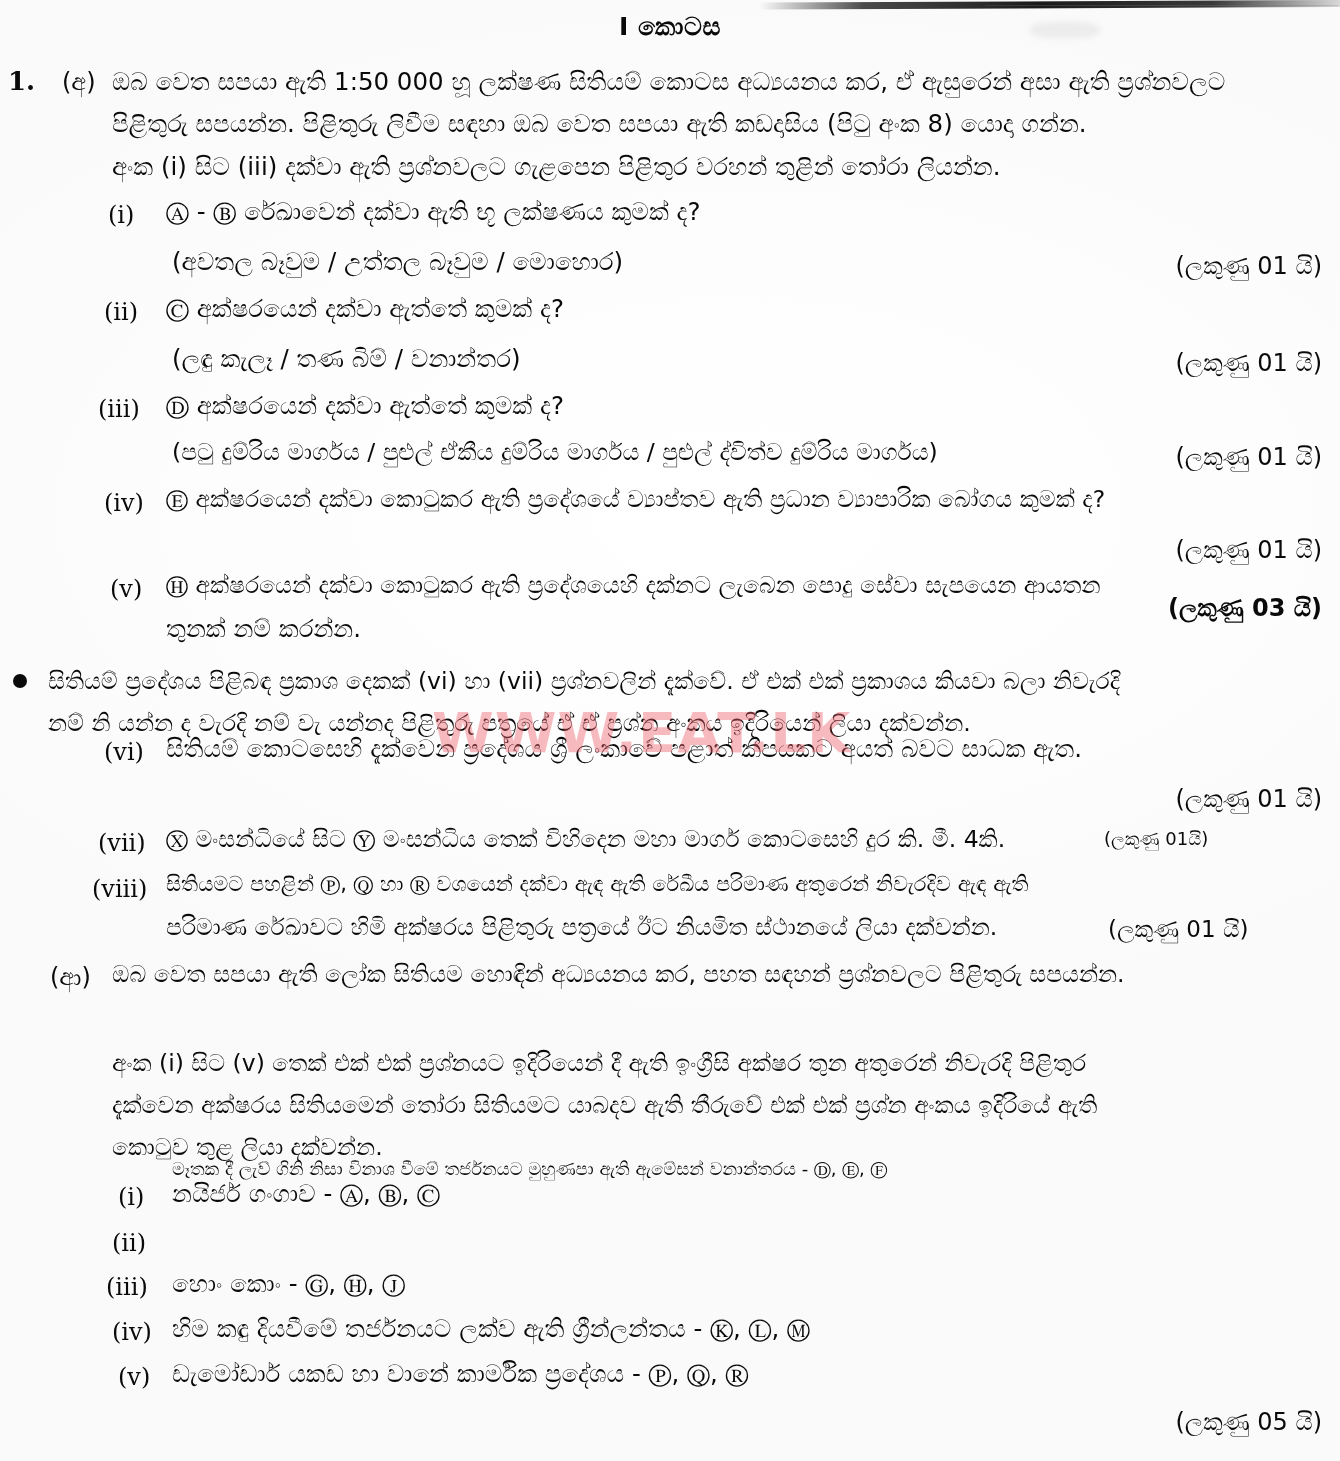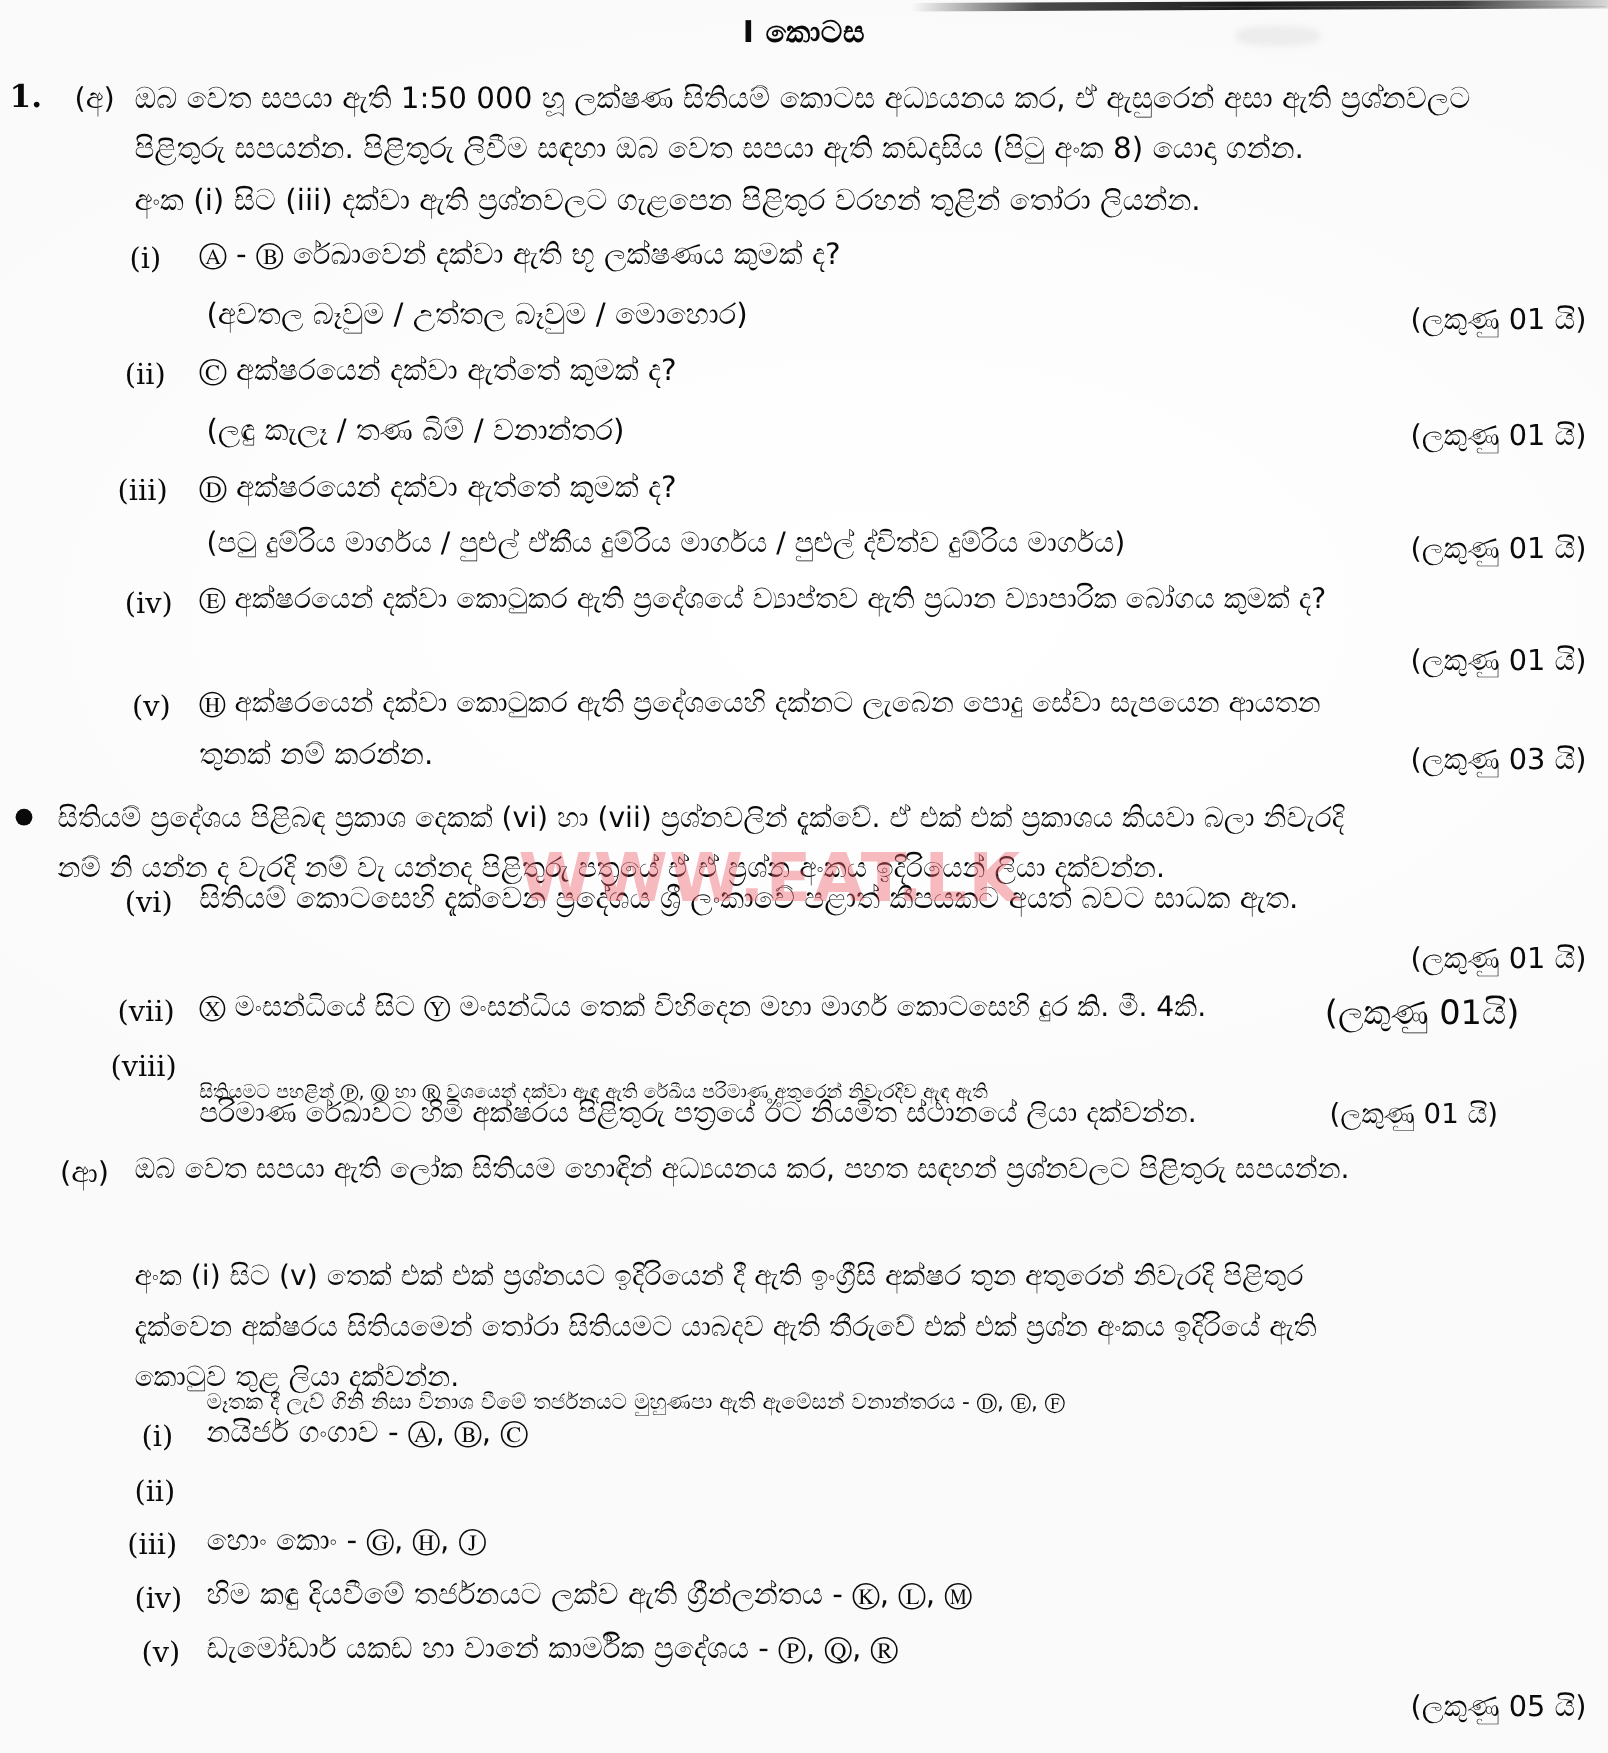--- a/index.html
+++ b/index.html
@@ -171,36 +171,36 @@
   <div class="ln" style="left:172px; top:441px; font-size:23.5px;">(පටු දුම්රිය මාර්ගය / පුළුල් ඒකීය දුම්රිය මාර්ගය / පුළුල් ද්විත්ව දුම්රිය මාර්ගය)</div>
   <div class="marks" style="top:443px;">(ලකුණු 01 යි)</div>
 
   <div class="ln rom" style="left:104px; top:491px;">(iv)</div>
   <div class="ln" style="left:166px; top:488px; font-size:23.5px;">Ⓔ අක්ෂරයෙන් දක්වා කොටුකර ඇති ප්‍රදේශයේ ව්‍යාප්තව ඇති ප්‍රධාන ව්‍යාපාරික බෝගය කුමක් ද?</div>
   <div class="marks" style="top:536px;">(ලකුණු 01 යි)</div>
 
   <div class="ln rom" style="left:110px; top:577px;">(v)</div>
   <div class="ln" style="left:166px; top:574px; font-size:23.5px;">Ⓗ අක්ෂරයෙන් දක්වා කොටුකර ඇති ප්‍රදේශයෙහි දක්නට ලැබෙන පොදු සේවා සැපයෙන ආයතන</div>
   <div class="ln" style="left:166px; top:617px;"><span class="b">තුනක්</span><span> නම් කරන්න.</span></div>
-  <div class="marks" style="top:619px;">(ලකුණු 03 යි)</div>
+  <div class="marks" style="top:594px;font-weight:bold;">(ලකුණු 03 යි)</div>
 
   <div class="bullet"></div>
   <div class="ln" style="left:48px; top:670px; font-size:23.5px;">සිතියම් ප්‍රදේශය පිළිබඳ ප්‍රකාශ දෙකක් (vi) හා (vii) ප්‍රශ්නවලින් දැක්වේ. ඒ එක් එක් ප්‍රකාශය කියවා බලා නිවැරදි</div>
   <div class="ln" style="left:48px; top:712px; font-size:23.5px;"><span>නම් </span><span class="b">නි</span><span> යන්න ද වැරදි නම් </span><span class="b">වැ</span><span> යන්නද පිළිතුරු පත්‍රයේ ඒ ඒ ප්‍රශ්න අංකය ඉදිරියෙන් ලියා දක්වන්න.</span></div>
 
   <div class="ln rom" style="left:104px; top:740px;">(vi)</div>
   <div class="ln" style="left:166px; top:737px;">සිතියම් කොටසෙහි දැක්වෙන ප්‍රදේශය ශ්‍රී ලංකාවේ පළාත් කීපයකට අයත් බවට සාධක ඇත.</div>
   <div class="marks" style="top:785px;">(ලකුණු 01 යි)</div>
 
   <div class="ln rom" style="left:98px; top:831px;">(vii)</div>
   <div class="ln" style="left:166px; top:828px; font-size:23.5px;">Ⓧ මංසන්ධියේ සිට Ⓨ මංසන්ධිය තෙක් විහිදෙන මහා මාර්ග කොටසෙහි දුර කි. මී. 4කි.</div>
-  <div class="ln" style="left:1104px; top:830px; font-size:28px;">(ලකුණු 01යි)</div>
+  <div class="ln" style="left:1104px; top:830px; font-size:18px;">(ලකුණු 01යි)</div>
 
   <div class="ln rom" style="left:92px; top:877px;">(viii)</div>
-  <div class="ln" style="left:166px; top:874px; font-size:16px;margin-top:28px;">සිතියමට පහළින් Ⓟ, Ⓠ හා Ⓡ වශයෙන් දක්වා ඇඳ ඇති රේඛීය පරිමාණ අතුරෙන් නිවැරදිව ඇඳ ඇති</div>
+  <div class="ln" style="left:166px; top:874px; font-size:21px;">සිතියමට පහළින් Ⓟ, Ⓠ හා Ⓡ වශයෙන් දක්වා ඇඳ ඇති රේඛීය පරිමාණ අතුරෙන් නිවැරදිව ඇඳ ඇති</div>
   <div class="ln" style="left:166px; top:916px; font-size:23.5px;">පරිමාණ රේඛාවට හිමි අක්ෂරය පිළිතුරු පත්‍රයේ ඊට නියමිත ස්ථානයේ ලියා දක්වන්න.</div>
   <div class="ln" style="left:1108px; top:918px; font-size:23px;">(ලකුණු 01 යි)</div>
 
   <div class="ln" style="left:50px; top:965px; font-size:24px;">(ආ)</div>
   <div class="ln" style="left:112px; top:963px; font-size:23.5px;">ඔබ වෙත සපයා ඇති ලෝක සිතියම හොඳින් අධ්‍යයනය කර, පහත සඳහන් ප්‍රශ්නවලට පිළිතුරු සපයන්න.</div>
 
   <div class="ln" style="left:112px; top:1052px; font-size:23.5px;">අංක (i) සිට (v) තෙක් එක් එක් ප්‍රශ්නයට ඉදිරියෙන් දී ඇති ඉංග්‍රීසි අක්ෂර තුන අතුරෙන් නිවැරදි පිළිතුර</div>
   <div class="ln" style="left:112px; top:1094px; font-size:23.5px;text-align:center;">දැක්වෙන අක්ෂරය සිතියමෙන් තෝරා සිතියමට යාබදව ඇති තීරුවේ එක් එක් ප්‍රශ්න අංකය ඉදිරියේ ඇති</div>
   <div class="ln" style="left:112px; top:1136px; font-size:23.5px;">කොටුව තුළ ලියා දක්වන්න.</div>
 

